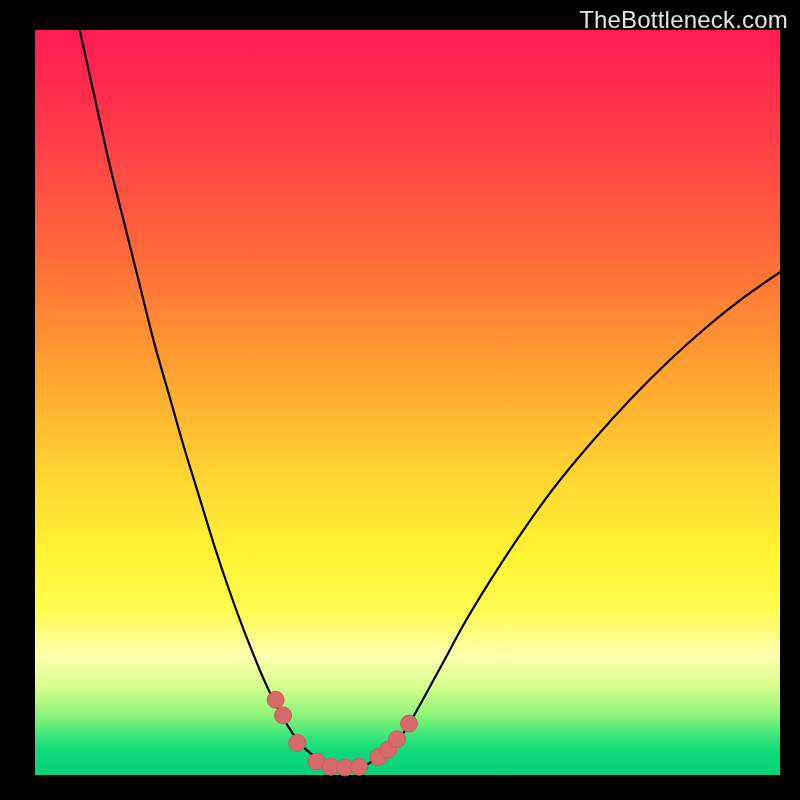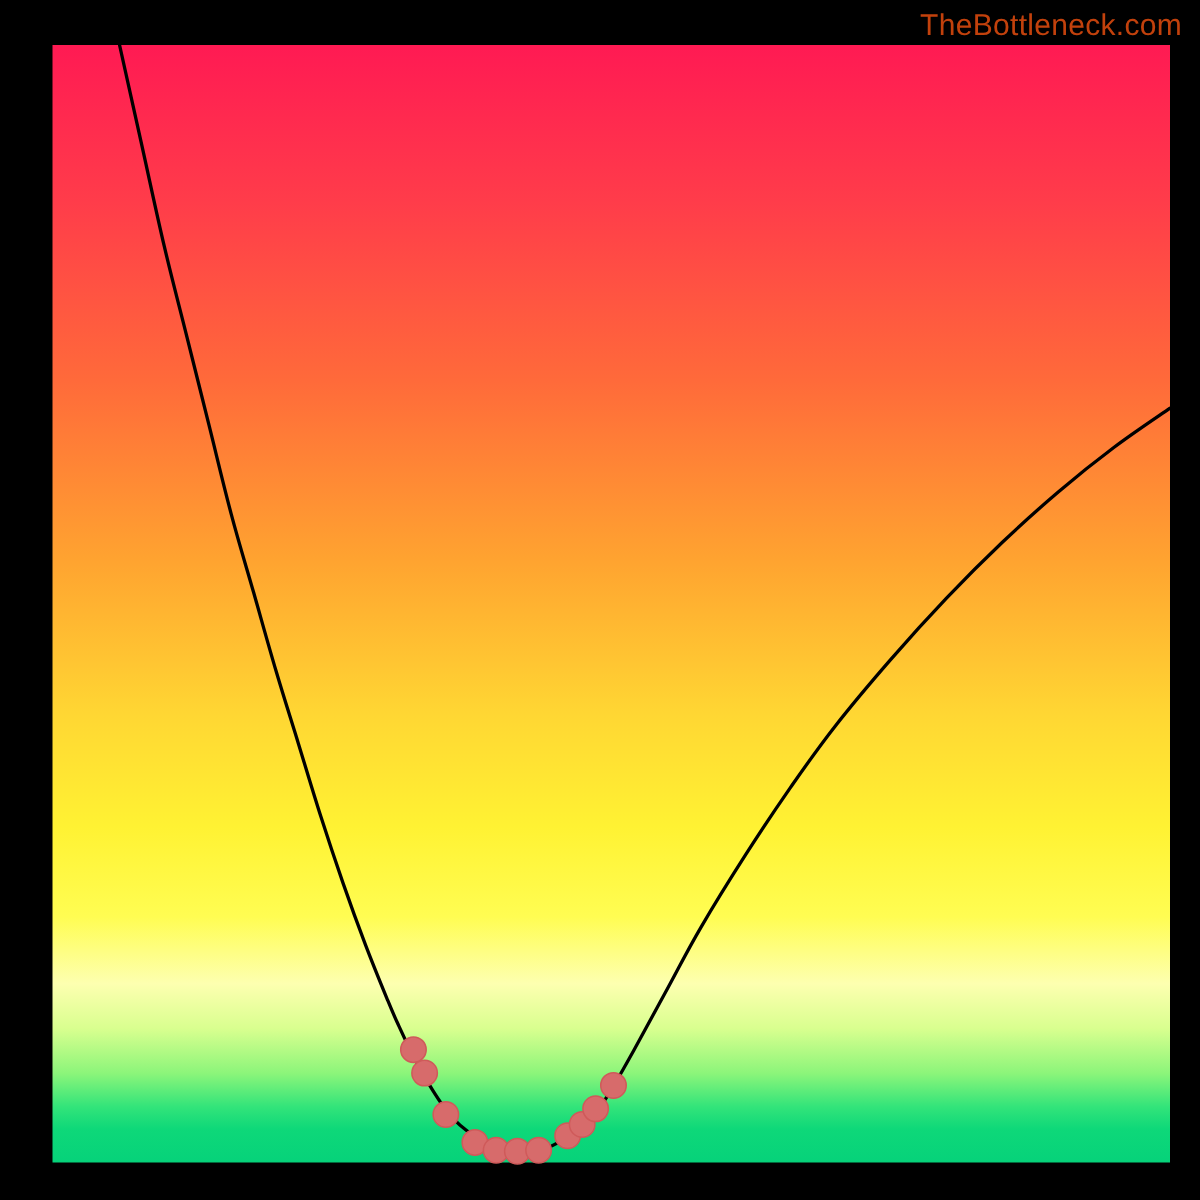--- a/index.html
+++ b/index.html
@@ -39,22 +39,22 @@
       #8cf57a 92%,
       #33e47a 95%,
       #0ed879 97%,
       #06d27a 100%
     );
   }
   .watermark {
     position: absolute;
     top: 6px;
     right: 12px;
-    color: #c2410c;
-    font-size: 20px;
+    color: #e5e5e5;
+    font-size: 24px;
     letter-spacing: 0.2px;
     user-select: none;
   }
   svg.curve {
     position: absolute;
     left: 0;
     top: 0;
     width: 745px;
     height: 745px;
     overflow: visible;

